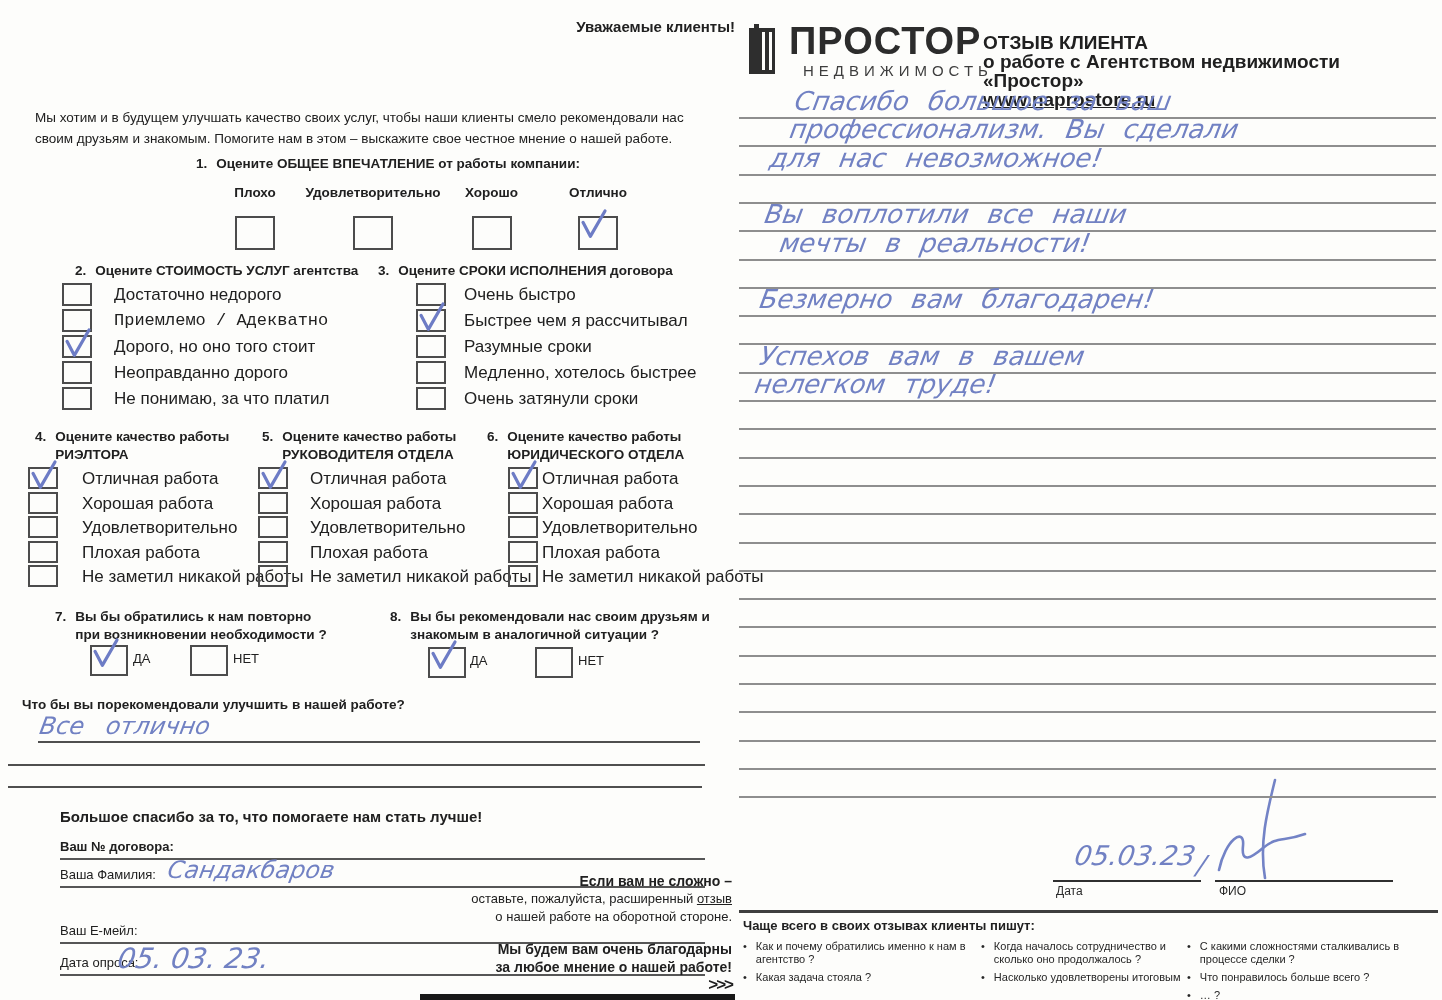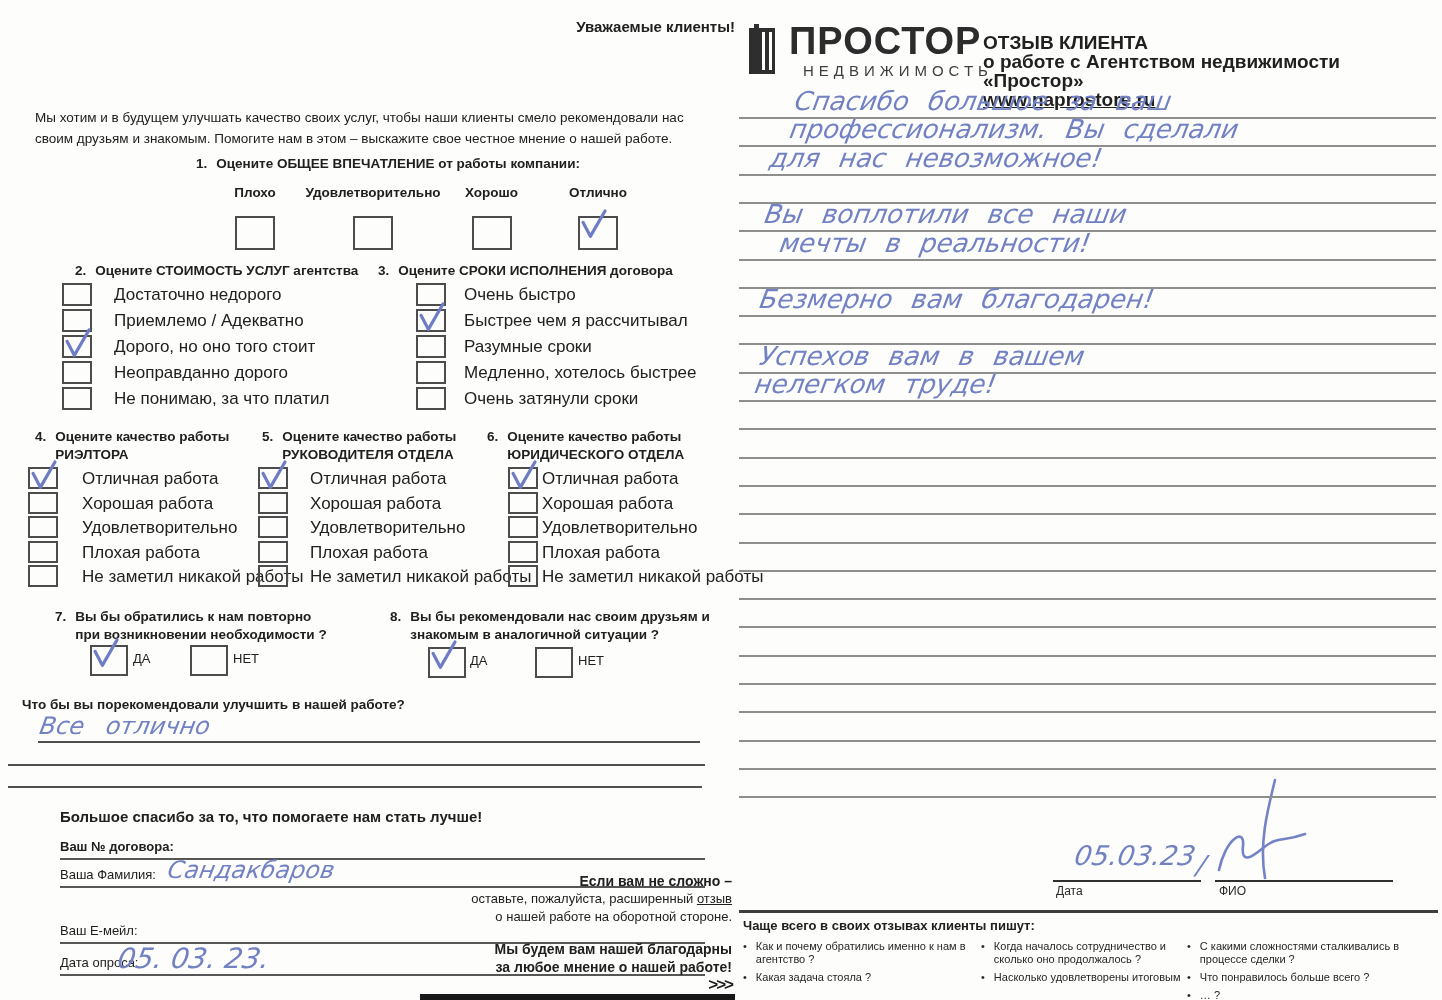--- a/index.html
+++ b/index.html
@@ -158,31 +158,31 @@
         <span class="flab">Дата опроса:</span>
         <span class="hw fval" style="font-size: 28px; left: 58px; top: -10px;">05. 03. 23.</span>
         <div class="fline"></div>
       </div>
     </div>
 
   <div class="abs aside" style="left:420px;top:872px;width:312px">
     <div class="big">Если вам не сложно –</div>
     <div><span>оставьте, пожалуйста, расширенный</span> <span style="text-decoration:underline">отзыв</span></div>
     <div>о нашей работе на оборотной стороне.</div>
-    <div class="big" style="margin-top:14px">Мы будем вам нашей благодарны</div>
+    <div class="big" style="margin-top:14px">Мы будем вам очень благодарны</div>
     <div class="big">за любое мнение о нашей работе!</div>
     <div class="arrows">&gt;&gt;&gt;</div>
   </div>
 
   <div class="artifact" style="left:420px;top:994px;width:315px;height:6px"></div>
 <div class="abs" style="left: 62px; top: 283px; width: 300px; height: 140px;">
       <span class="smcb" style="top: 0px; left: 0px; height: 19px;"></span>
       <span class="optlab" style="top: 2px; left: 52px;">Достаточно недорого</span>
       <span class="smcb" style="top: 26px; left: 0px; height: 19px;"></span>
-      <span class="optlab" style="top: 28px; left: 52px;">Приемлемо / Адекватно</span>
+      <span class="optlab" style="top: 28px; left: 52px; font-family: Liberation Mono, monospace;">Приемлемо / Адекватно</span>
       <span class="smcb" style="top: 52px; left: 0px; height: 19px;">
         <svg class="chk" viewBox="0 0 24 24">
           <path d="M4.5 10 L10 20.5 L21 1.5"></path>
         </svg>
       </span>
       <span class="optlab" style="top: 54px; left: 52px;">Дорого, но оно того стоит</span>
       <span class="smcb" style="top: 78px; left: 0px; height: 19px;"></span>
       <span class="optlab" style="top: 80px; left: 52px;">Неоправданно дорого</span>
       <span class="smcb" style="top: 104px; left: 0px; height: 19px;"></span>
       <span class="optlab" style="top: 106px; left: 52px;">Не понимаю, за что платил</span>

